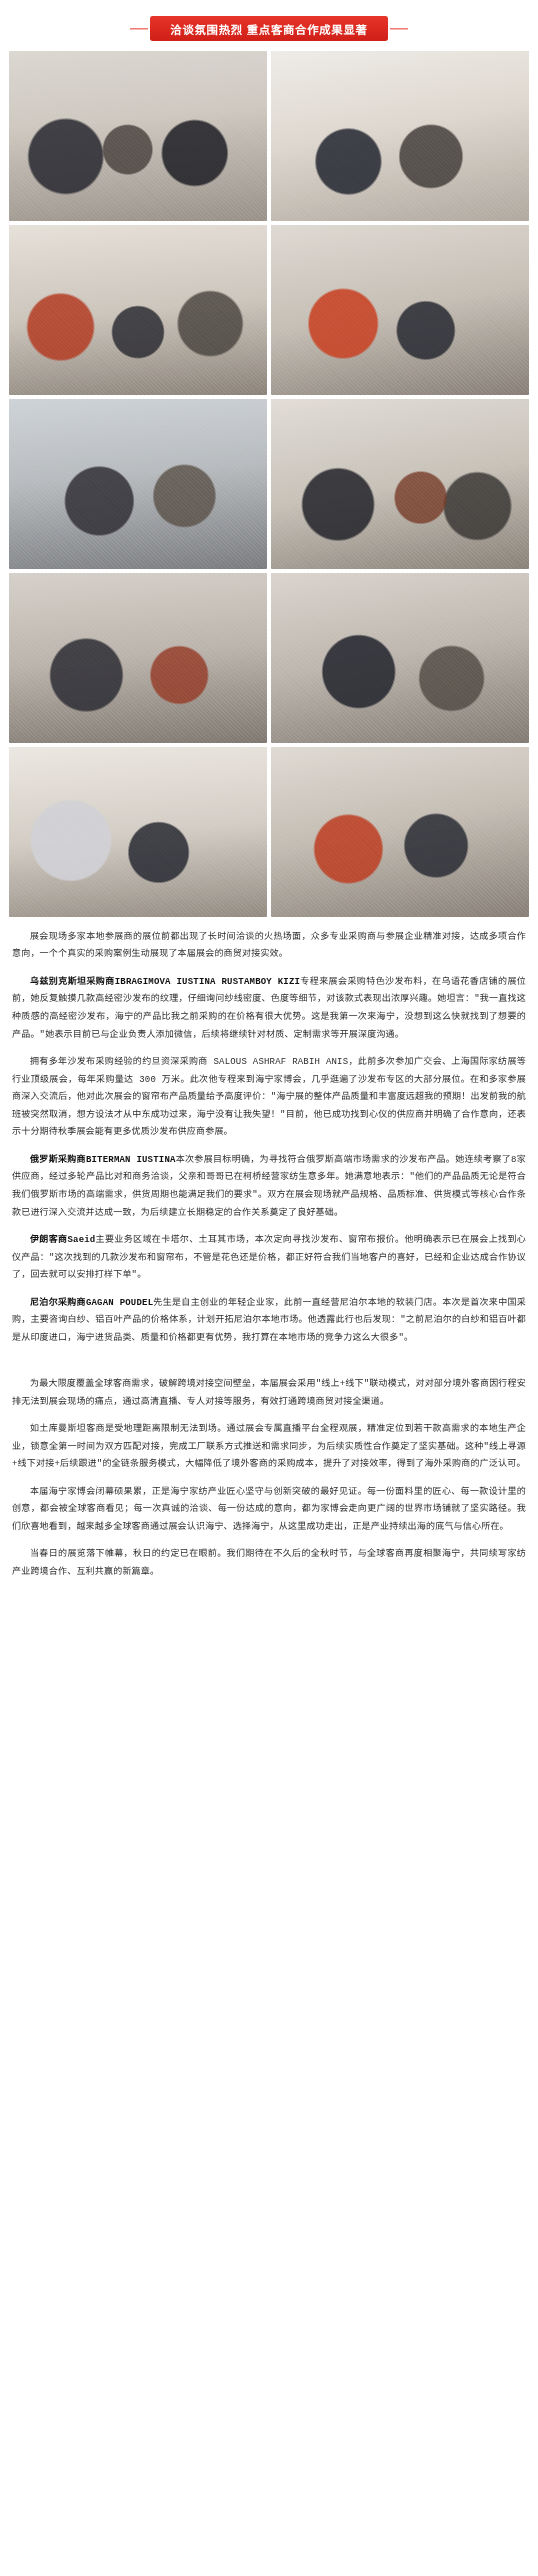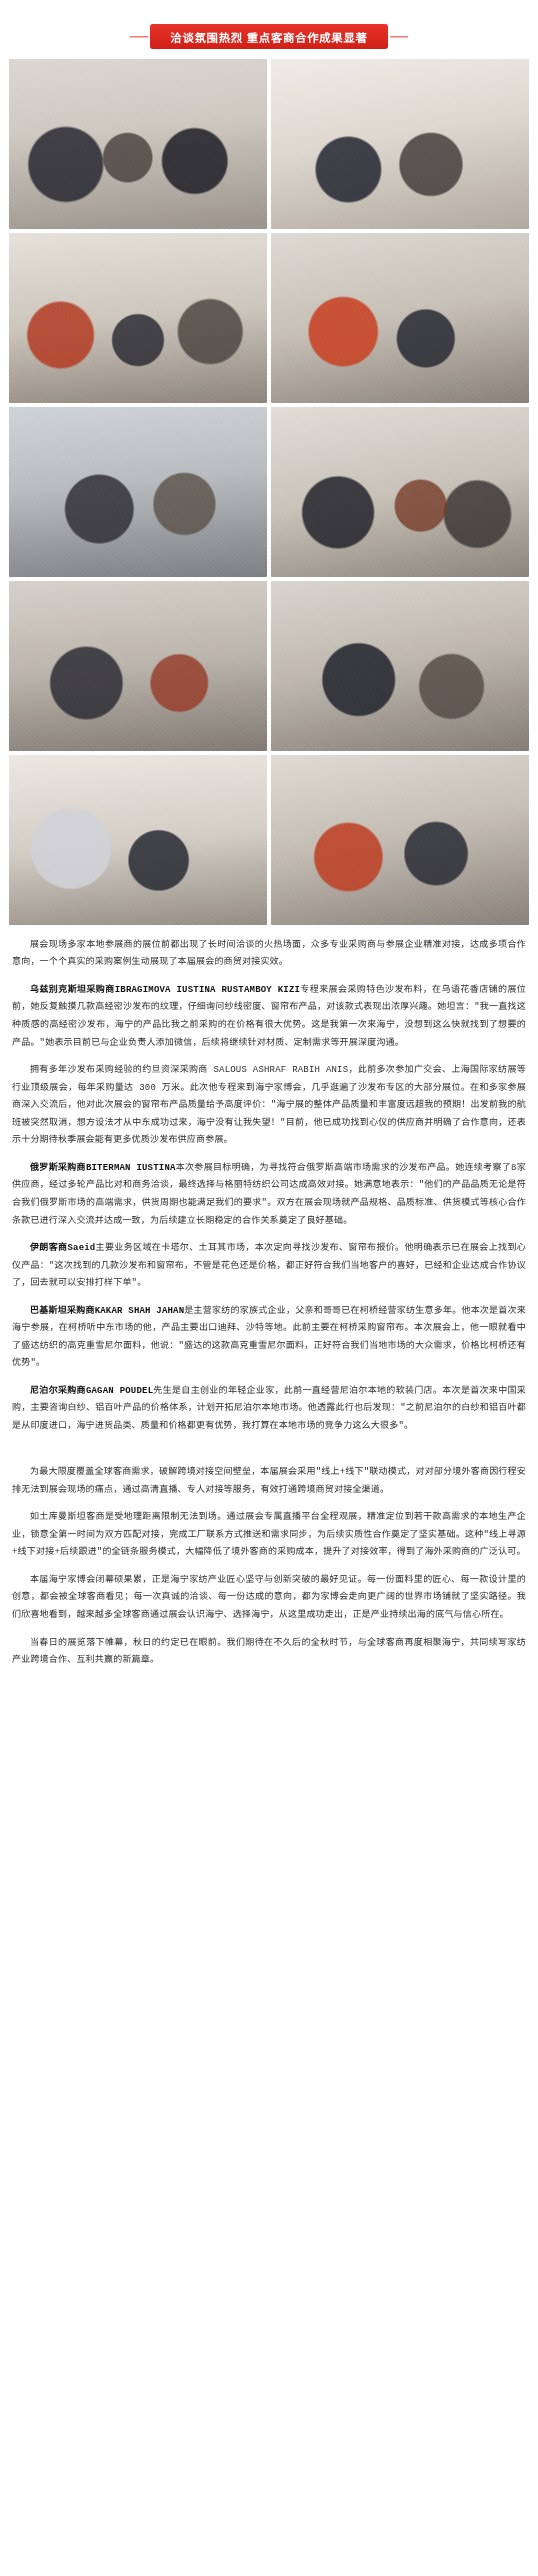--- a/index.html
+++ b/index.html
@@ -7,21 +7,21 @@
     margin: 0;
     padding: 0;
     background: #ffffff;
     font-family: "Liberation Sans", "DejaVu Sans", sans-serif;
   }
   body {
     width: 538px;
   }
   .page {
     width: 538px;
-    margin: 12px auto;
+    margin: 4px auto;
     background: #fff;
     padding: 0 0 27px 0;
   }
   
   .banner-wrap {
     display: flex;
     justify-content: center;
     padding: 12px 0 9.4px 0;
   }
   .banner {
@@ -184,25 +184,24 @@
         <span class="ph-noise"></span>
       </div>
     <div class="photo ph10">
         <span class="inner"></span>
         <span class="ph-noise"></span>
       </div>
   </div>
 
   <div class="content">
     <p class="para"><span>展会现场多家本地参展商的展位前都出现了长时间洽谈的火热场面，众多专业采购商与参展企业精准对接，达成多项合作意向，一个个真实的采购案例生动展现了本届展会的商贸对接实效。</span></p>
-    <p class="para"><b>乌兹别克斯坦采购商IBRAGIMOVA IUSTINA RUSTAMBOY KIZI</b><span>专程来展会采购特色沙发布料，在乌语花香店铺的展位前，她反复触摸几款高经密沙发布的纹理，仔细询问纱线密度、窗帘布产品，对该款式表现出浓厚兴趣。她坦言："我一直找这种质感的高经密沙发布，海宁的产品比我之前采购的在价格有很大优势。这是我第一次来海宁，没想到这么快就找到了想要的产品。"她表示目前已与企业负责人添加微信，后续将继续针对材质、定制需求等开展深度沟通。</span></p>
+    <p class="para"><b>乌兹别克斯坦采购商IBRAGIMOVA IUSTINA RUSTAMBOY KIZI</b><span>专程来展会采购特色沙发布料，在乌语花香店铺的展位前，她反复触摸几款高经密沙发布的纹理，仔细询问纱线密度、色度等细节，对该款式表现出浓厚兴趣。她坦言："我一直找这种质感的高经密沙发布，海宁的产品比我之前采购的在价格有很大优势。这是我第一次来海宁，没想到这么快就找到了想要的产品。"她表示目前已与企业负责人添加微信，后续将继续针对材质、定制需求等开展深度沟通。</span></p>
     <p class="para"><span>拥有多年沙发布采购经验的约旦资深采购商 SALOUS ASHRAF RABIH ANIS，此前多次参加广交会、上海国际家纺展等行业顶级展会，每年采购量达 300 万米。此次他专程来到海宁家博会，几乎逛遍了沙发布专区的大部分展位。在和多家参展商深入交流后，他对此次展会的窗帘布产品质量给予高度评价："海宁展的整体产品质量和丰富度远超我的预期！出发前我的航班被突然取消，想方设法才从中东成功过来，海宁没有让我失望！"目前，他已成功找到心仪的供应商并明确了合作意向，还表示十分期待秋季展会能有更多优质沙发布供应商参展。</span></p>
-    <p class="para"><b>俄罗斯采购商BITERMAN IUSTINA</b><span>本次参展目标明确，为寻找符合俄罗斯高端市场需求的沙发布产品。她连续考察了8家供应商，经过多轮产品比对和商务洽谈，最终选择与格丽特纺织公司达成高效对接。她满意地表示："他们的产品品质无论是符合我们俄罗斯市场的高端需求，供货周期也能满足我们的要求"。双方在展会现场就产品规格、品质标准、供货模式等核心合作条款已进行深入交流并达成一致，为后续建立长期稳定的合作关系奠定了良好基础。</span></p>
+    <p class="para"><b>俄罗斯采购商BITERMAN IUSTINA</b><span>本次参展目标明确，为寻找符合俄罗斯高端市场需求的沙发布产品。她连续考察了8家供应商，经过多轮产品比对和商务洽谈，父亲和哥哥已在柯桥经营家纺生意多年。她满意地表示："他们的产品品质无论是符合我们俄罗斯市场的高端需求，供货周期也能满足我们的要求"。双方在展会现场就产品规格、品质标准、供货模式等核心合作条款已进行深入交流并达成一致，为后续建立长期稳定的合作关系奠定了良好基础。</span></p>
     <p class="para"><b>伊朗客商Saeid</b><span>主要业务区域在卡塔尔、土耳其市场，本次定向寻找沙发布、窗帘布报价。他明确表示已在展会上找到心仪产品："这次找到的几款沙发布和窗帘布，不管是花色还是价格，都正好符合我们当地客户的喜好，已经和企业达成合作协议了，回去就可以安排打样下单"。</span></p>
-    <p class="para"><b>巴基斯坦采购商KAKAR SHAH JAHAN</b><span>是主营家纺的家族式企业，父亲和哥哥已在柯桥经营家纺生意多年。他本次是首次来海宁参展，在柯桥听中东市场的他，产品主要出口迪拜、沙特等地。此前主要在柯桥采购窗帘布。本次展会上，他一眼就看中了盛达纺织的高克重雪尼尔面料，他说："盛达的这款高克重雪尼尔面料，正好符合我们当地市场的大众需求，价格比柯桥还有优势"。</span></p>
     <p class="para"><b>尼泊尔采购商GAGAN POUDEL</b><span>先生是自主创业的年轻企业家，此前一直经营尼泊尔本地的软装门店。本次是首次来中国采购，主要咨询白纱、铝百叶产品的价格体系，计划开拓尼泊尔本地市场。他透露此行也后发现："之前尼泊尔的白纱和铝百叶都是从印度进口，海宁进货品类、质量和价格都更有优势，我打算在本地市场的竞争力这么大很多"。</span></p>
   </div>
 
   <div class="spacer"></div>
 
 
   <div class="content">
     <p class="para"><span>为最大限度覆盖全球客商需求，破解跨境对接空间壁垒，本届展会采用"线上+线下"联动模式，对对部分境外客商因行程安排无法到展会现场的痛点，通过高清直播、专人对接等服务，有效打通跨境商贸对接全渠道。</span></p>
     <p class="para"><span>如土库曼斯坦客商是受地理距离限制无法到场。通过展会专属直播平台全程观展，精准定位到若干款高需求的本地生产企业，锁意全第一时间为双方匹配对接，完成工厂联系方式推送和需求同步，为后续实质性合作奠定了坚实基础。这种"线上寻源+线下对接+后续跟进"的全链条服务模式，大幅降低了境外客商的采购成本，提升了对接效率，得到了海外采购商的广泛认可。</span></p>
     <p class="para"><span>本届海宁家博会闭幕硕果累，正是海宁家纺产业匠心坚守与创新突破的最好见证。每一份面料里的匠心、每一款设计里的创意，都会被全球客商看见；每一次真诚的洽谈、每一份达成的意向，都为家博会走向更广阔的世界市场铺就了坚实路径。我们欣喜地看到，越来越多全球客商通过展会认识海宁、选择海宁，从这里成功走出，正是产业持续出海的底气与信心所在。</span></p>

